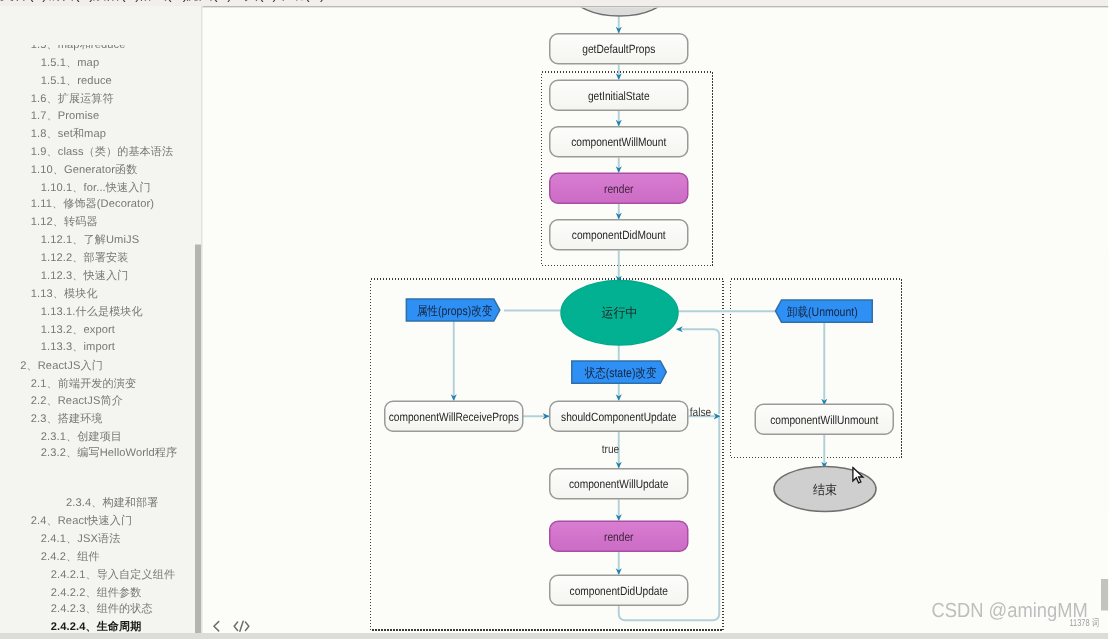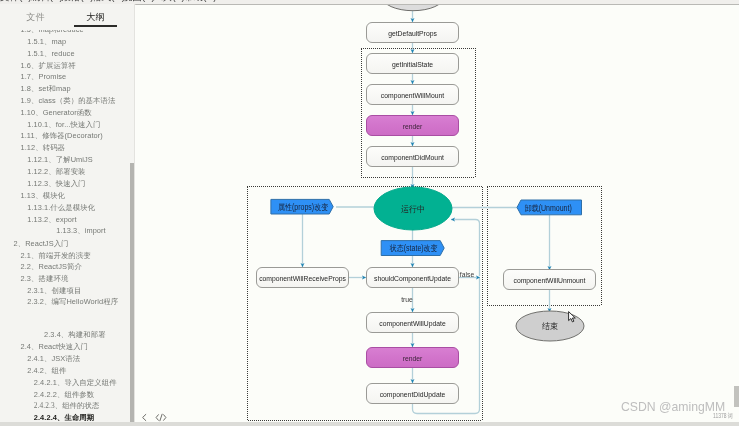--- a/index.html
+++ b/index.html
@@ -68,57 +68,52 @@
     <span class="mi">文件(F)</span>
     <span class="mi">编辑(E)</span>
     <span class="mi">段落(P)</span>
     <span class="mi">格式(O)</span>
     <span class="mi">视图(V)</span>
     <span class="mi">工具(T)</span>
     <span class="mi">帮助(H)</span>
   </div>
 
   <div class="sidebar">
-    <div class="tabs">
-      <div class="tab t1">文件</div>
-      <div class="tab t2">大纲</div>
-      <div class="tab-underline"></div>
-    </div>
     <div class="outline" id="outline-list">
         <div class="oitem" style="top: -4.8px; left: 20.5px;">1.5、map和reduce</div>
         <div class="oitem" style="top: 6.9px; left: 27.2px;">1.5.1、map</div>
         <div class="oitem" style="top: 18.7px; left: 27.2px;">1.5.1、reduce</div>
         <div class="oitem" style="top: 30.5px; left: 20.5px;">1.6、扩展运算符</div>
         <div class="oitem" style="top: 42.3px; left: 20.5px;">1.7、Promise</div>
         <div class="oitem" style="top: 54.1px; left: 20.5px;">1.8、set和map</div>
         <div class="oitem" style="top: 65.9px; left: 20.5px;">1.9、class（类）的基本语法</div>
         <div class="oitem" style="top: 77.7px; left: 20.5px;">1.10、Generator函数</div>
         <div class="oitem" style="top: 89.5px; left: 27.2px;">1.10.1、for...快速入门</div>
         <div class="oitem" style="top: 101.3px; left: 20.5px;">1.11、修饰器(Decorator)</div>
         <div class="oitem" style="top: 113.1px; left: 20.5px;">1.12、转码器</div>
         <div class="oitem" style="top: 124.9px; left: 27.2px;">1.12.1、了解UmiJS</div>
         <div class="oitem" style="top: 136.7px; left: 27.2px;">1.12.2、部署安装</div>
         <div class="oitem" style="top: 148.5px; left: 27.2px;">1.12.3、快速入门</div>
         <div class="oitem" style="top: 160.7px; left: 20.5px;">1.13、模块化</div>
         <div class="oitem" style="top: 172.6px; left: 27.2px;">1.13.1.什么是模块化</div>
         <div class="oitem" style="top: 184.5px; left: 27.2px;">1.13.2、export</div>
-        <div class="oitem" style="top: 196.4px; left: 27.2px; margin-left: 29px;">1.13.3、import</div>
+        <div class="oitem" style="top: 196.4px; left: 27.2px;">1.13.3、import</div>
         <div class="oitem" style="top: 208.6px; left: 13.5px;">2、ReactJS入门</div>
         <div class="oitem" style="top: 220.5px; left: 20.5px;">2.1、前端开发的演变</div>
         <div class="oitem" style="top: 232.3px; left: 20.5px;">2.2、ReactJS简介</div>
         <div class="oitem" style="top: 244px; left: 20.5px;">2.3、搭建环境</div>
         <div class="oitem" style="top: 255.8px; left: 27.2px;">2.3.1、创建项目</div>
         <div class="oitem" style="top: 267.3px; left: 27.2px;">2.3.2、编写HelloWorld程序</div>
         <div class="oitem" style="top: 300.1px; left: 44px;">2.3.4、构建和部署</div>
         <div class="oitem" style="top: 311.8px; left: 20.5px;">2.4、React快速入门</div>
         <div class="oitem" style="top: 323.6px; left: 27.2px;">2.4.1、JSX语法</div>
         <div class="oitem" style="top: 335.7px; left: 27.2px;">2.4.2、组件</div>
         <div class="oitem" style="top: 347.7px; left: 33.8px;">2.4.2.1、导入自定义组件</div>
         <div class="oitem" style="top: 359.5px; left: 33.8px;">2.4.2.2、组件参数</div>
-        <div class="oitem" style="top: 371.2px; left: 33.8px; font-family: Liberation Serif, serif;">2.4.2.3、组件的状态</div>
+        <div class="oitem" style="top: 371.2px; left: 33.8px;">2.4.2.3、组件的状态</div>
         <div class="oitem sel" style="top: 382.8px; left: 33.8px;">2.4.2.4、生命周期</div>
       </div>
   </div>
   <div class="sb-thumb"></div>
   <div class="sb-divider"></div>
 
   <div class="docsep"></div>
   <div class="doc">
     <div class="svgwrap" id="diagram">
         <svg width="603" height="421" viewBox="0 0 603 421" shape-rendering="geometricPrecision" style="position: absolute; left: 0px; top: 0px;">

